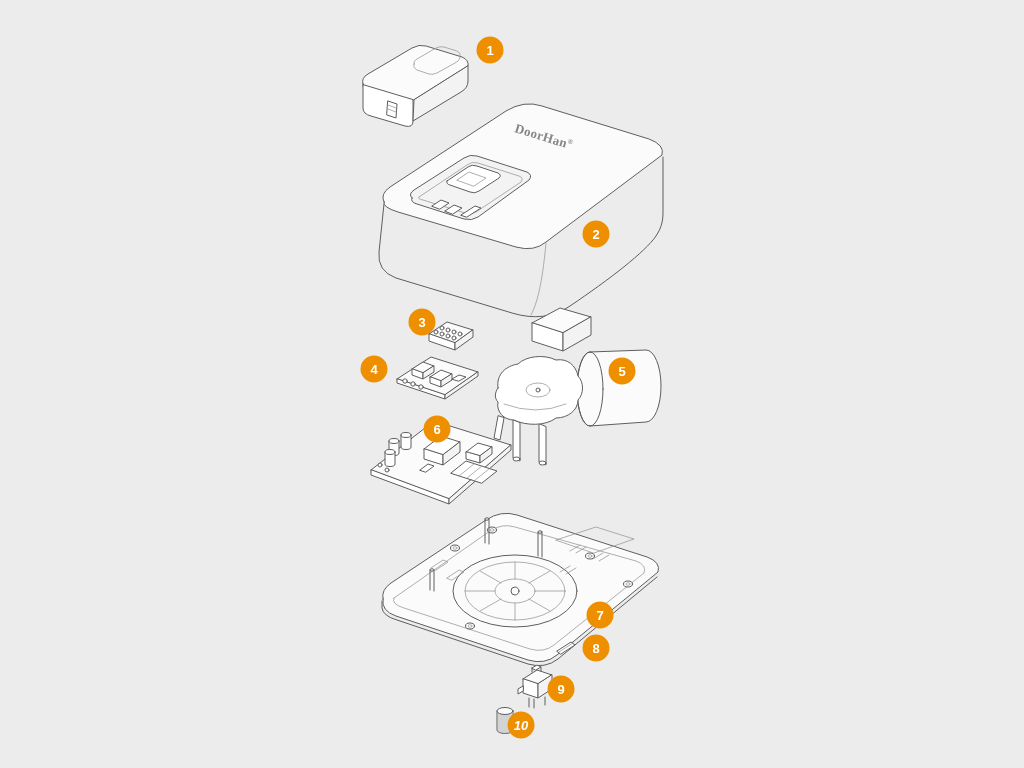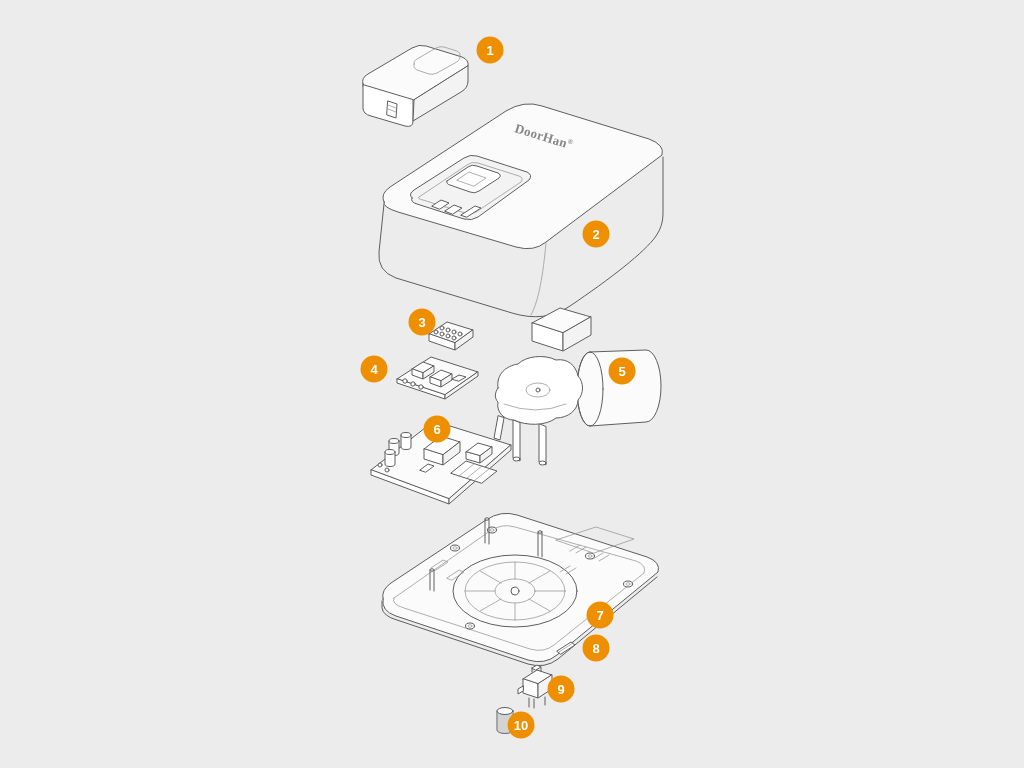--- a/index.html
+++ b/index.html
@@ -218,18 +218,18 @@
     </div>
       <div class="callout" style="left: 600px; top: 615px; background: rgb(238, 143, 0);">
       <span>7</span>
     </div>
       <div class="callout" style="left: 596px; top: 648px; background: rgb(238, 143, 0);">
       <span>8</span>
     </div>
       <div class="callout" style="left: 561px; top: 689px; background: rgb(238, 143, 0);">
       <span>9</span>
     </div>
-      <div class="callout" style="left: 521px; top: 725px; background: rgb(238, 143, 0);">
+      <div class="callout" style="left: 521px; top: 725px; background: rgb(238, 143, 0); font-style: italic;">
       <span>10</span>
     </div>
     </div>
 
 </div>
 
 </body></html>

